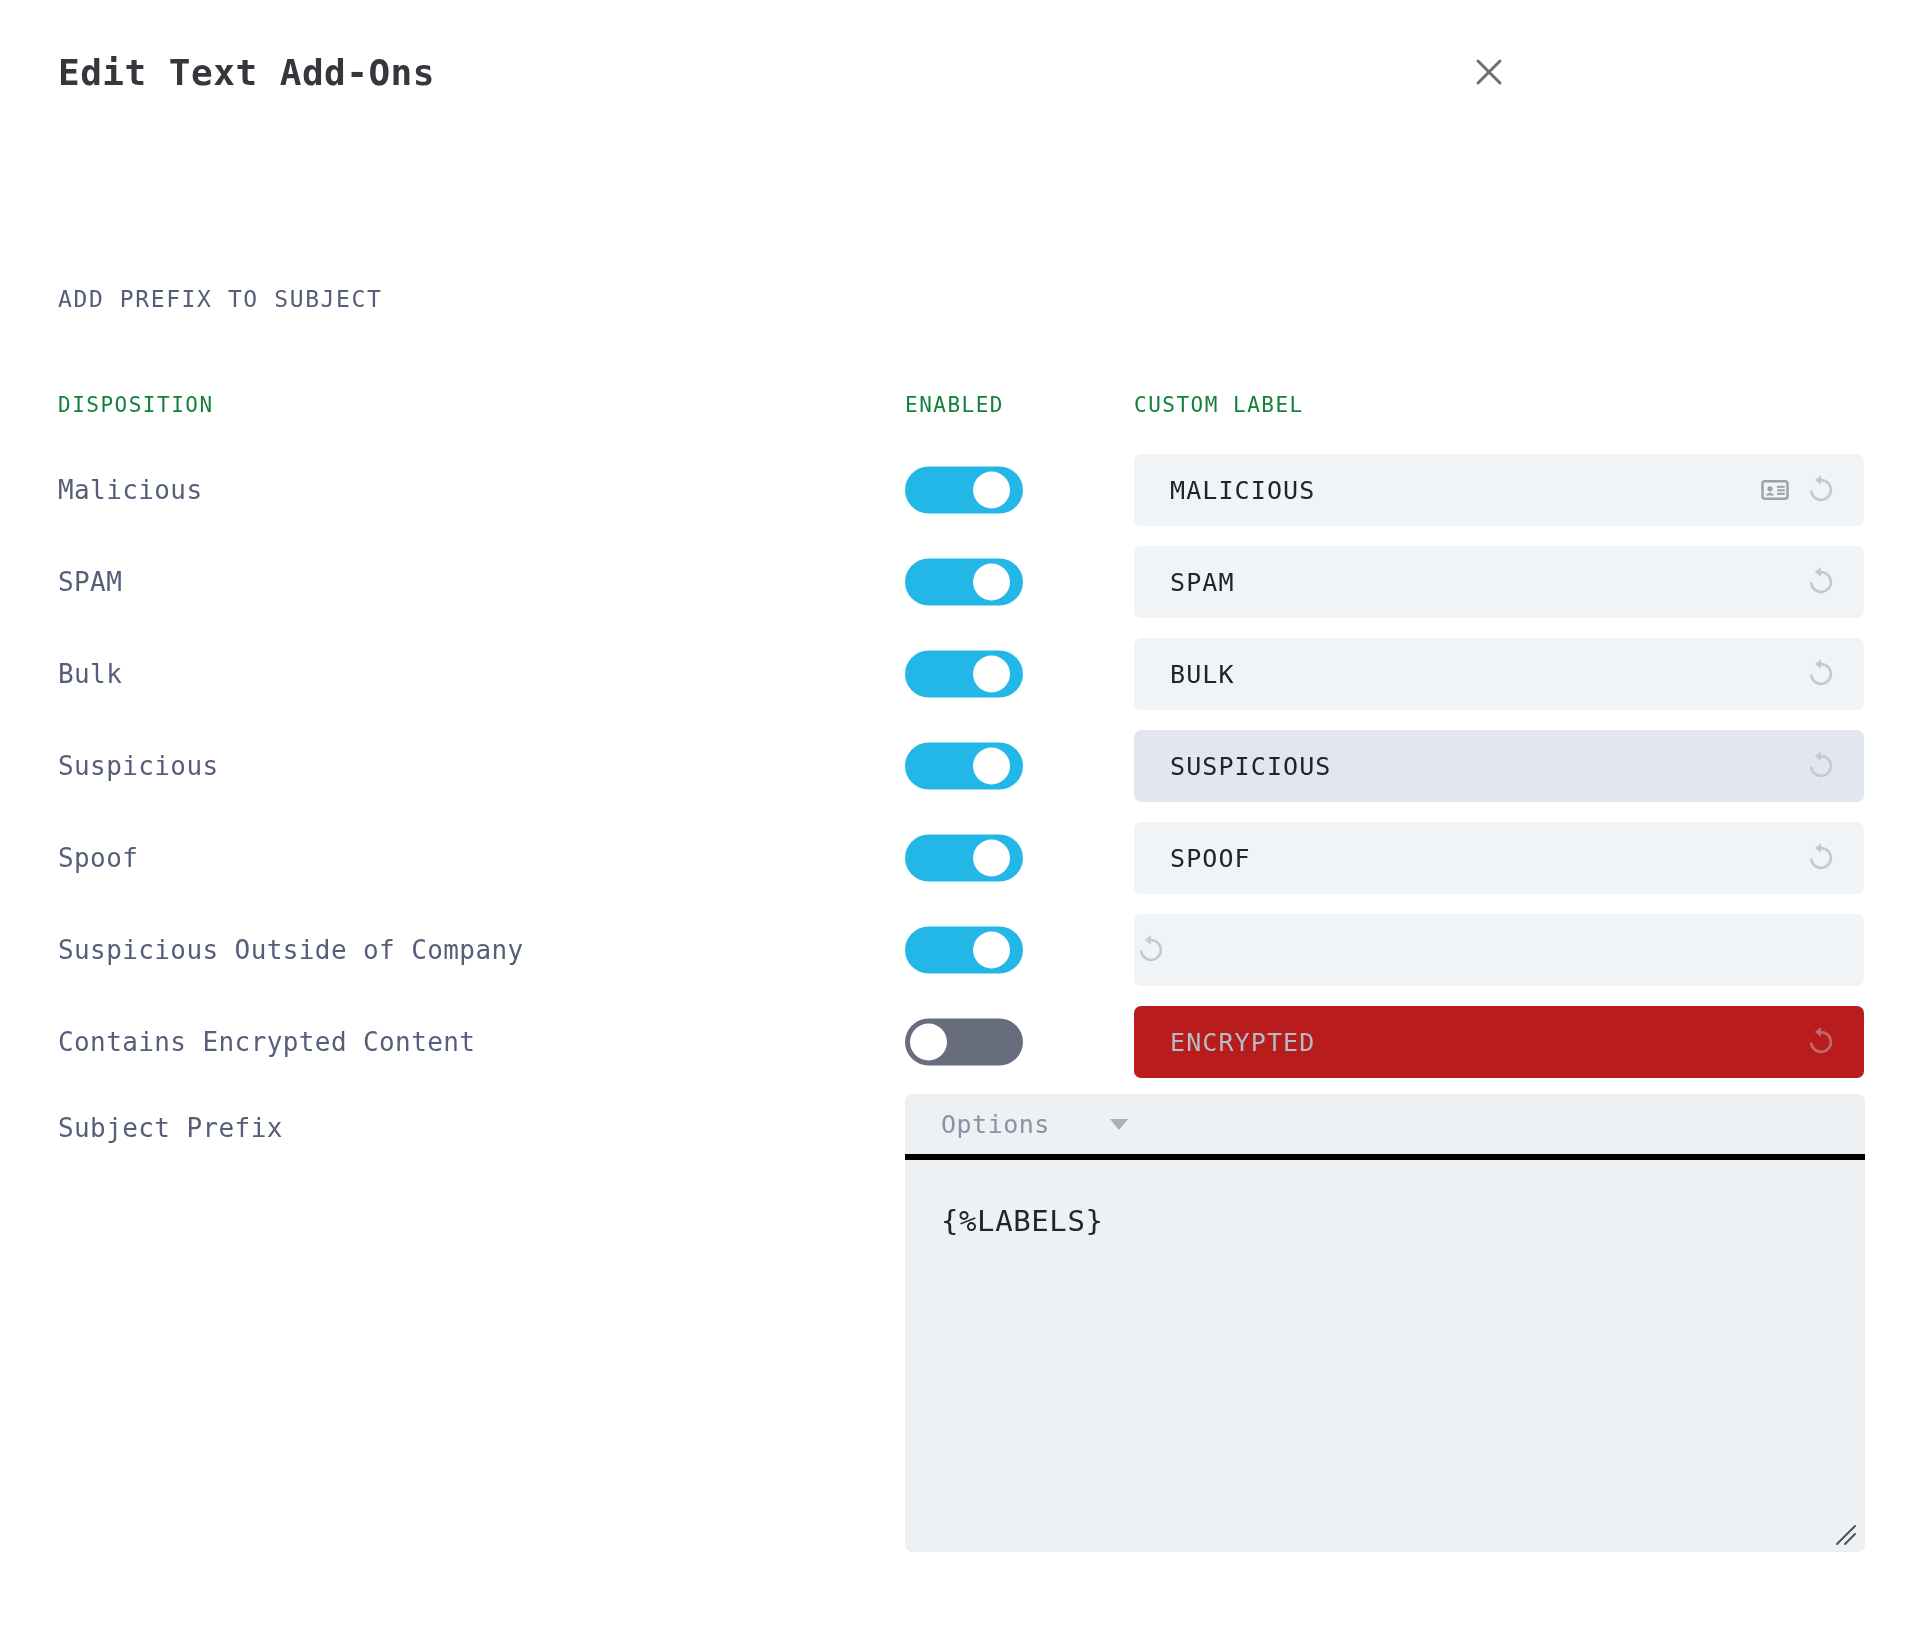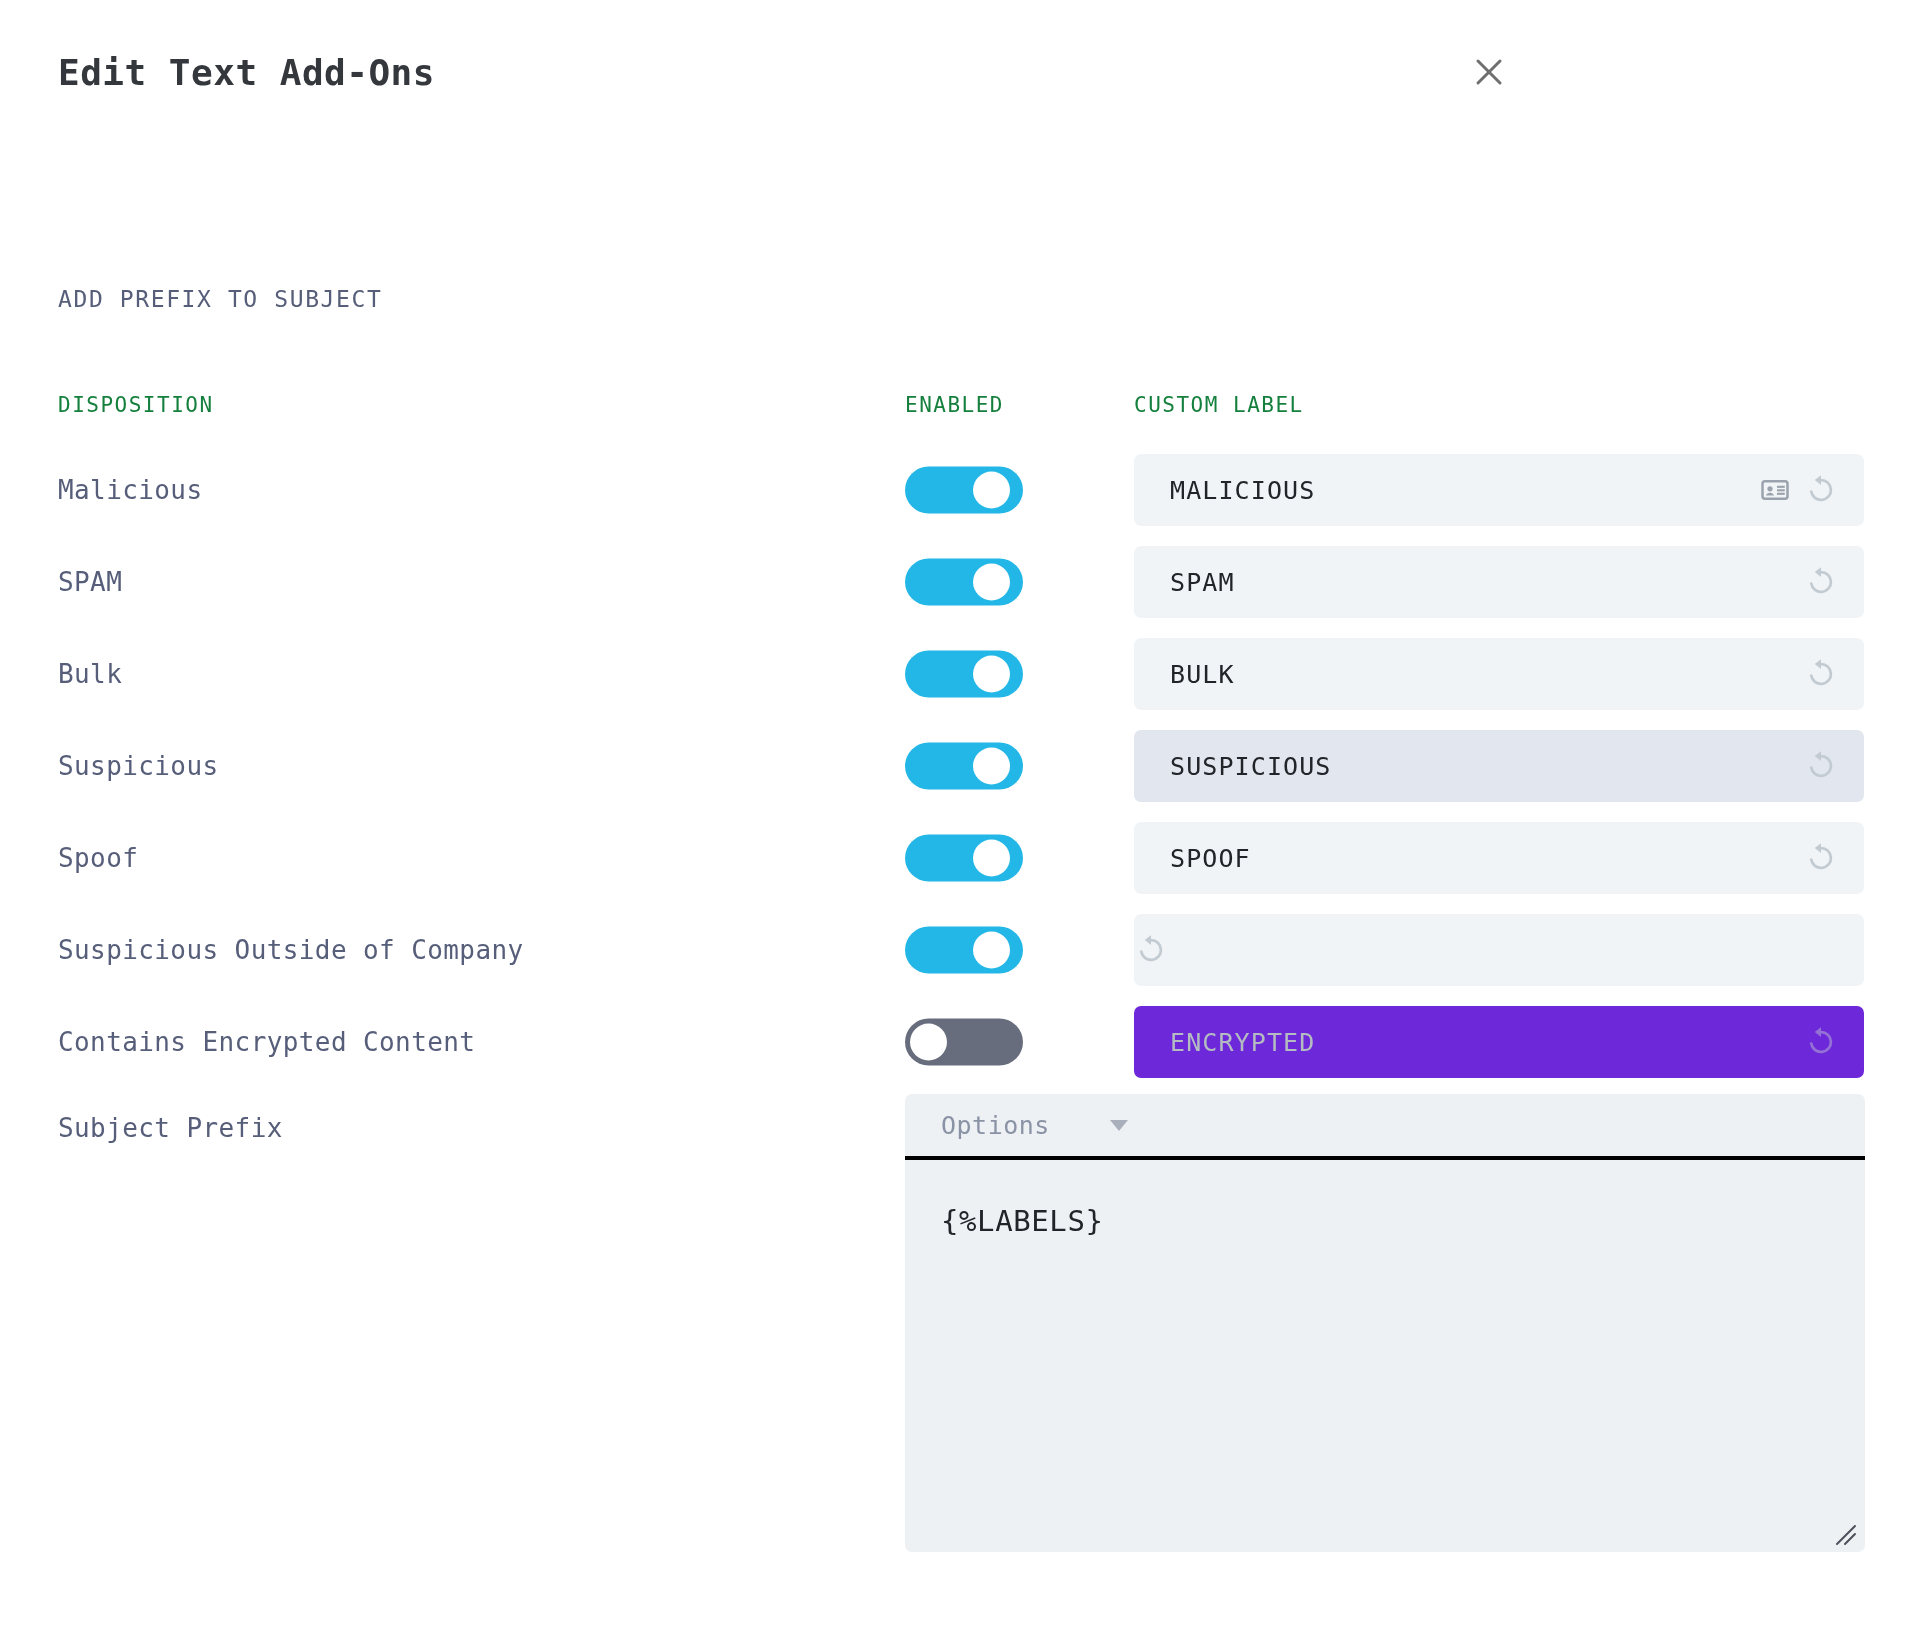--- a/index.html
+++ b/index.html
@@ -139,21 +139,21 @@
     transform: translateY(-50%);
     width: 730px;
     height: 72px;
     background: #f1f4f6;
     border-radius: 7px;
     display: flex;
     align-items: center;
     cursor: text;
   }
   .label-field.highlight { background: #e2e6ee; }
-  .label-field.disabled  { background: #6d28d9; cursor: default; gap: 17px; }
+  .label-field.disabled  { background: #b91c1c; cursor: default; gap: 17px; }
 
   .label-value {
     flex: 1 1 auto;
     padding-left: 36px;
     font-size: 25px;
     letter-spacing: 1.1px;
     color: #212529;
     white-space: nowrap;
     overflow: hidden;
   }
@@ -202,21 +202,21 @@
     width: 960px;
     border-radius: 7px;
     overflow: hidden;
   }
   .editor-toolbar {
     height: 66px;
     background: #eef1f3;
     display: flex;
     align-items: center;
     padding-left: 36px;
-    border-bottom: 4px solid #000000;
+    border-bottom: 6px solid #000000;
     cursor: pointer;
     gap: 44px;
   }
   .options-text {
     font-size: 25px;
     color: #8a93a5;
     letter-spacing: 0.5px;
   }
   .caret {
     margin-left: 16px;

